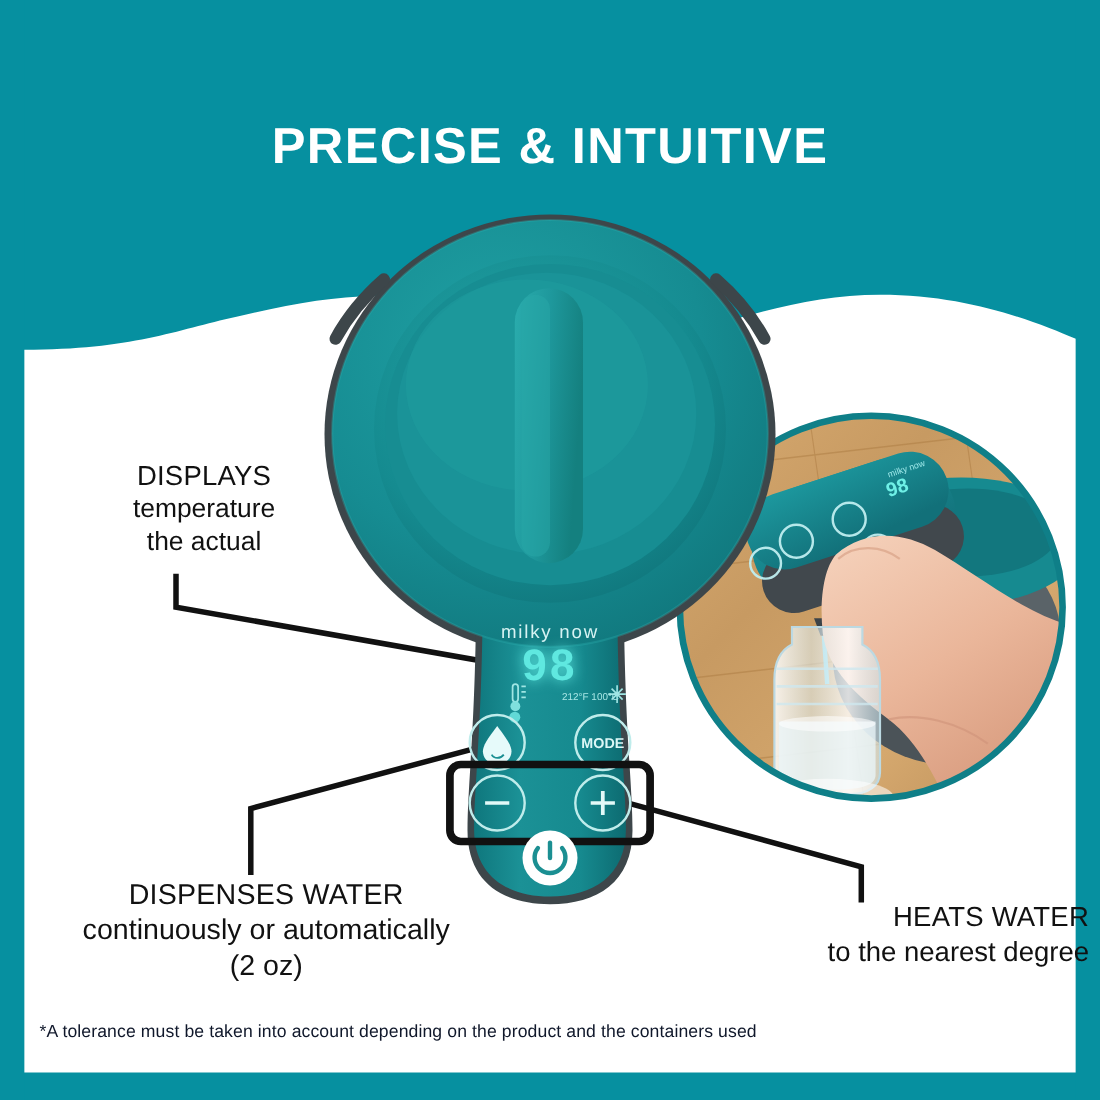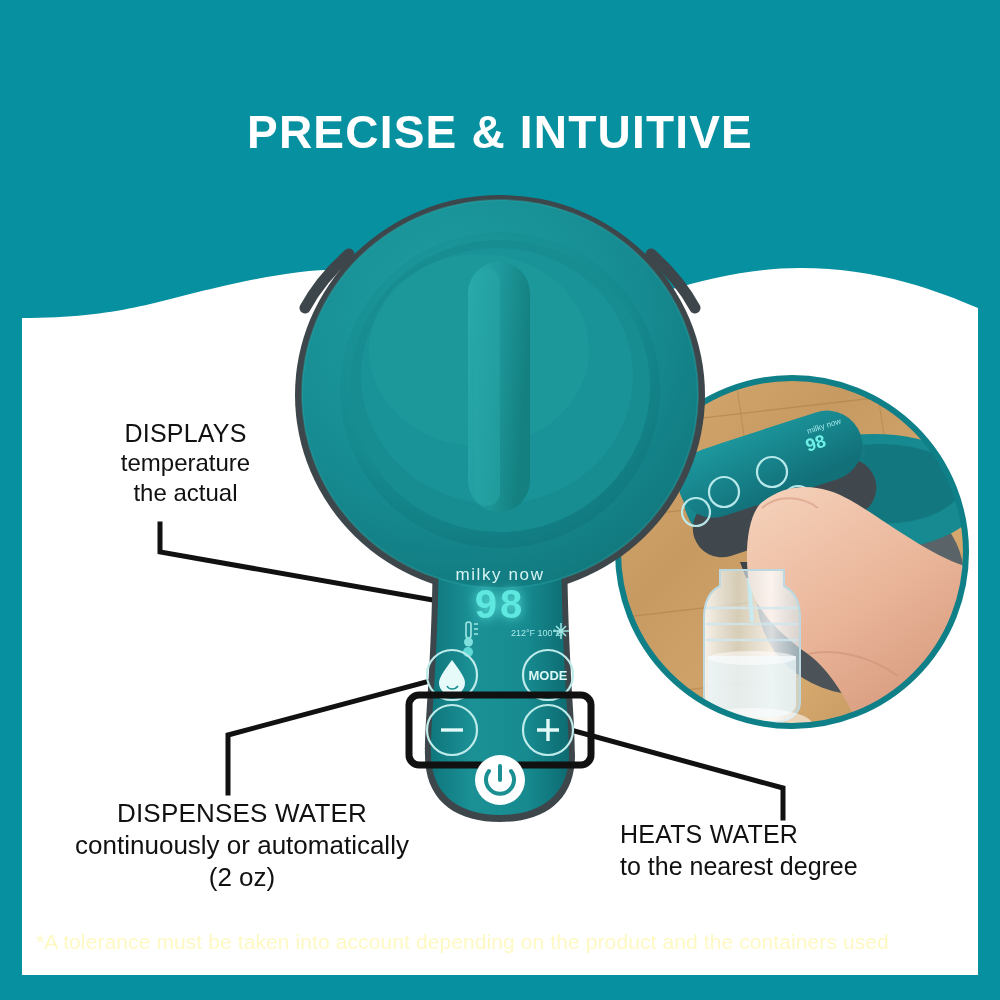--- a/index.html
+++ b/index.html
@@ -29,25 +29,25 @@
 
   
   .c-display{left:58px;top:418px;width:255px;text-align:center;font-size:24px;line-height:30px;}
   .c-display .hd{font-size:25px;}
 
   
   .c-dispense{left:22px;top:797px;width:440px;text-align:center;font-size:26px;line-height:32px;}
   .c-dispense .hd{font-size:26px;}
 
   
-  .c-heats{left:620px;top:818px;width:370px;text-align:left;font-size:25px;line-height:32px;}
+  .c-heats{left:620px;top:818px;width:370px;text-align:right;font-size:25px;line-height:32px;}
   .c-heats .hd{font-size:25px;}
 
   .footnote{
-    position:absolute;left:36px;top:930px;font-size:21px;color:#fef9c3;
+    position:absolute;left:36px;top:930px;font-size:16px;color:#0f172a;
     letter-spacing:.1px;
   }
 
   svg{display:block;}
   .lead{stroke:#111111;stroke-width:5;fill:none;stroke-linecap:square;stroke-linejoin:miter;}
 </style>
 </head>
 <body>
 
 <div id="page">

